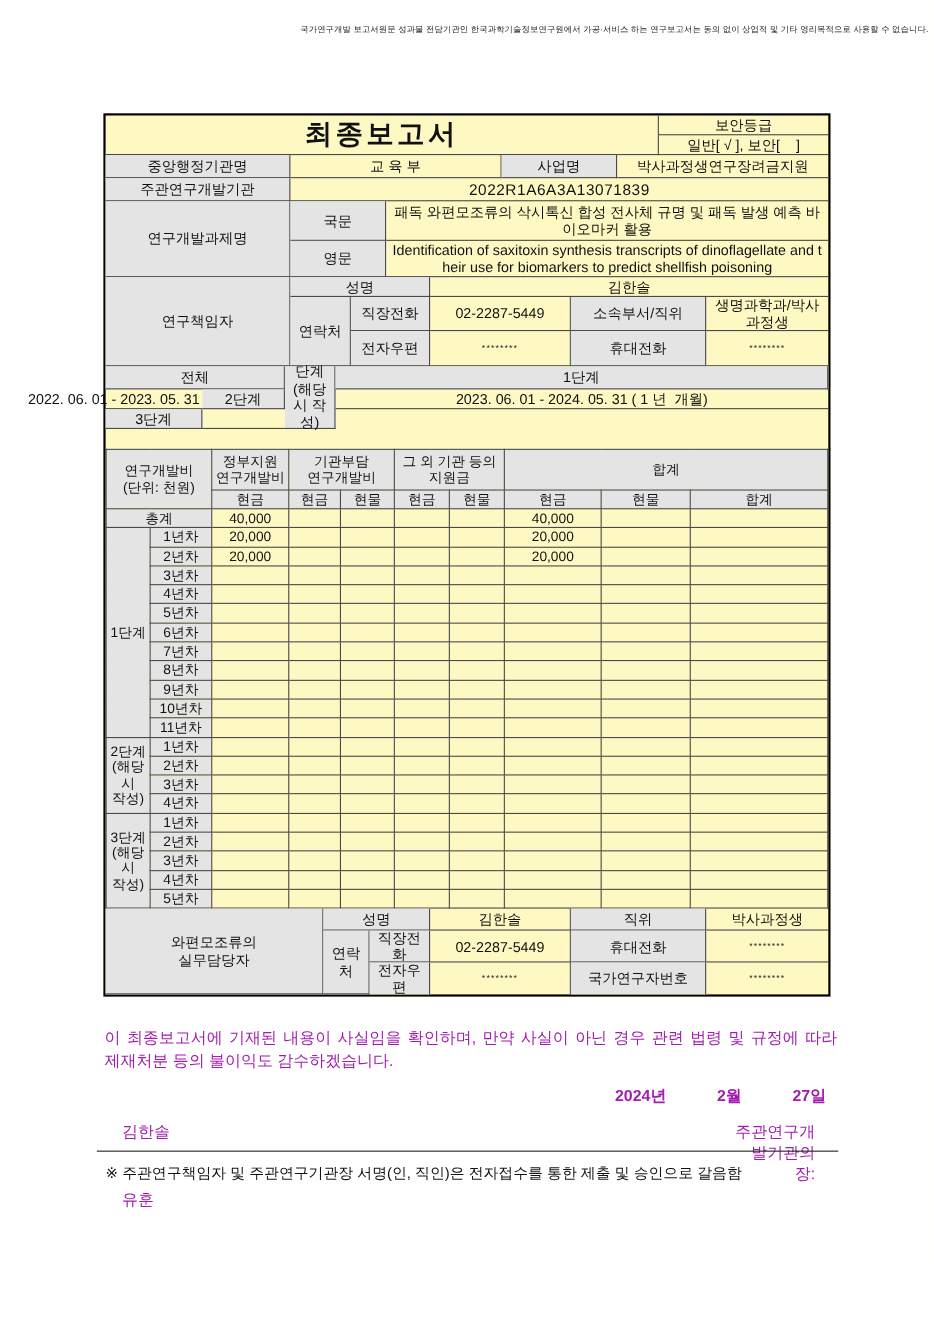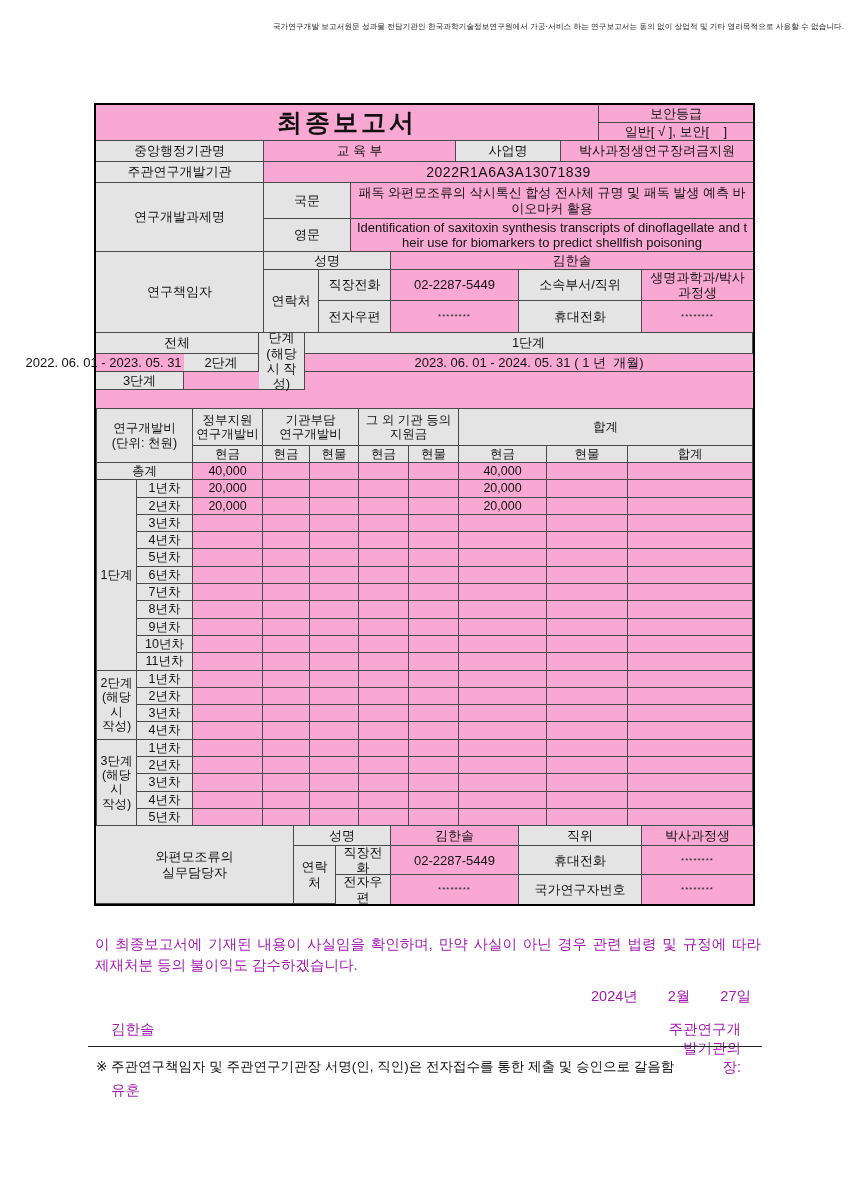--- a/index.html
+++ b/index.html
@@ -8,21 +8,21 @@
     font-family:"Liberation Sans","DejaVu Sans",sans-serif; color:#111;
     -webkit-font-smoothing:antialiased;
   }
   .disclaimer {
     position:absolute; top:22px; right:5px; width:760px;
     font-size:7.6px; color:#222; text-align:right; letter-spacing:0.1px;
   }
   
   .doc {
     position:absolute; left:94px; top:103px; width:661px;
-    border:2px solid #000; box-sizing:border-box; background:#f9a8d4;
+    border:2px solid #000; box-sizing:border-box; background:#fef9c3;
   }
   .sec { display:grid; }
   .c {
     border-right:1px solid #4a4a4a; border-bottom:1px solid #4a4a4a;
     display:flex; align-items:center; justify-content:center;
     text-align:center; font-size:13px; padding:1px 3px; box-sizing:border-box;
     line-height:1.18; word-break:break-all;
   }
   .g  { background:#e4e4e4; }
   .lc { border-right:none; }
@@ -53,21 +53,21 @@
   }
   table.budget thead tr.grp th { height:36px; }
   table.budget thead tr.sub th { height:16px; }
   table.budget tbody td { height:16.3px; }
   table.budget .g { background:#e4e4e4; }
 
   
   .decl { position:absolute; left:95px; top:934px; width:666px; font-size:14.5px; color:#a21caf; }
   .decl-line1 { text-align:justify; text-align-last:justify; line-height:21px; }
   .decl-line2 { line-height:21px; }
-  .date-row { display:flex; justify-content:flex-end; gap:30px; padding-right:10px; margin-top:11px; }
+  .date-row { display:flex; justify-content:flex-end; gap:46px; padding-right:10px; margin-top:11px;font-weight:bold; }
   .sig-block { margin-top:14px; display:grid; grid-template-columns:1fr 78px; row-gap:4px; padding-right:20px; }
   .sig-label { text-align:right; }
   .sig-name  { text-align:left; padding-left:16px; }
   .bottom-rule { position:absolute; left:88px; top:1046px; width:674px; border-top:1.5px solid #222; }
   .note { position:absolute; left:96px; top:1058px; width:670px; font-size:13.5px; }
 </style>
 </head>
 <body>
 
 <div class="disclaimer">국가연구개발 보고서원문 성과물 전담기관인 한국과학기술정보연구원에서 가공·서비스 하는 연구보고서는 동의 없이 상업적 및 기타 영리목적으로 사용할 수 없습니다.</div>

